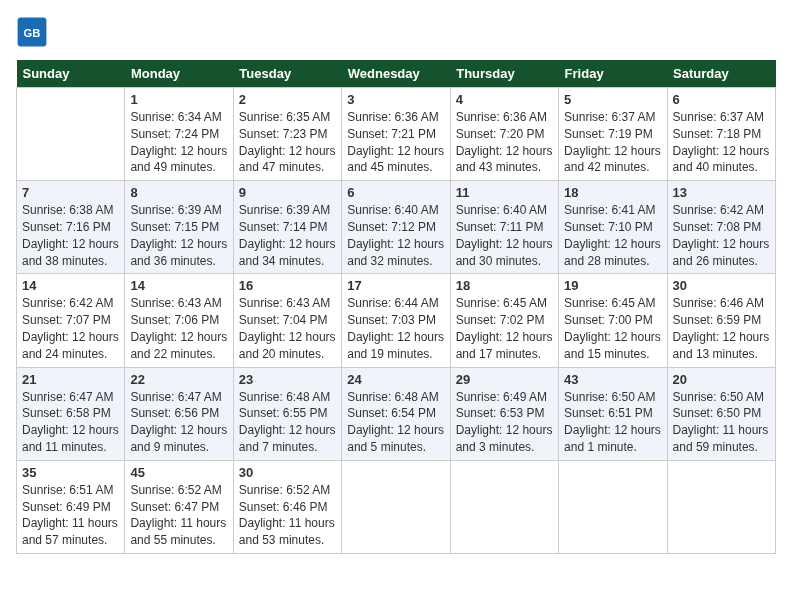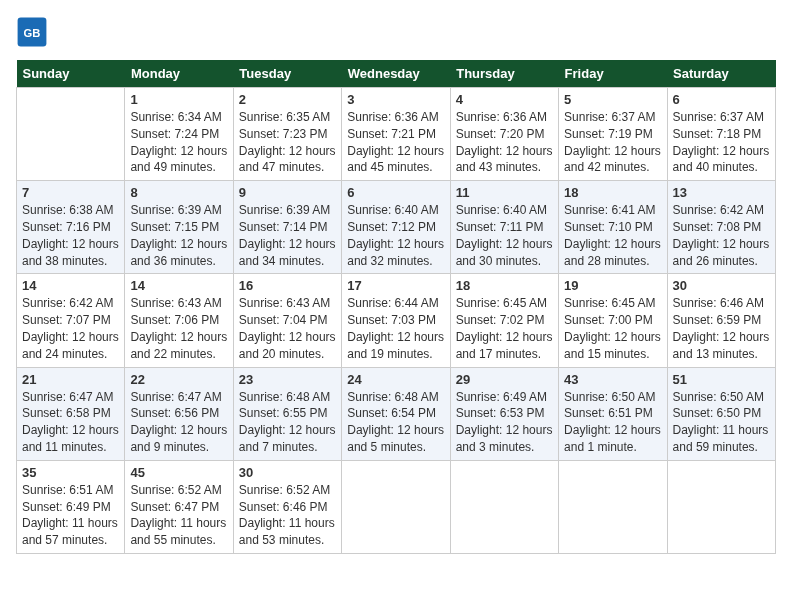--- a/index.html
+++ b/index.html
@@ -230,21 +230,21 @@
         </td>
         <td>
           <span class="day-number">29</span>
           <div class="day-info">Sunrise: 6:49 AM<br>Sunset: 6:53 PM<br>Daylight: 12 hours<br>and 3 minutes.</div>
         </td>
         <td>
           <span class="day-number">43</span>
           <div class="day-info">Sunrise: 6:50 AM<br>Sunset: 6:51 PM<br>Daylight: 12 hours<br>and 1 minute.</div>
         </td>
         <td>
-          <span class="day-number">51</span>
+          <span class="day-number">20</span>
           <div class="day-info">Sunrise: 6:50 AM<br>Sunset: 6:50 PM<br>Daylight: 11 hours<br>and 59 minutes.</div>
         </td>
       </tr>
       <tr>
         <td>
           <span class="day-number">35</span>
           <div class="day-info">Sunrise: 6:51 AM<br>Sunset: 6:49 PM<br>Daylight: 11 hours<br>and 57 minutes.</div>
         </td>
         <td>
           <span class="day-number">45</span>

